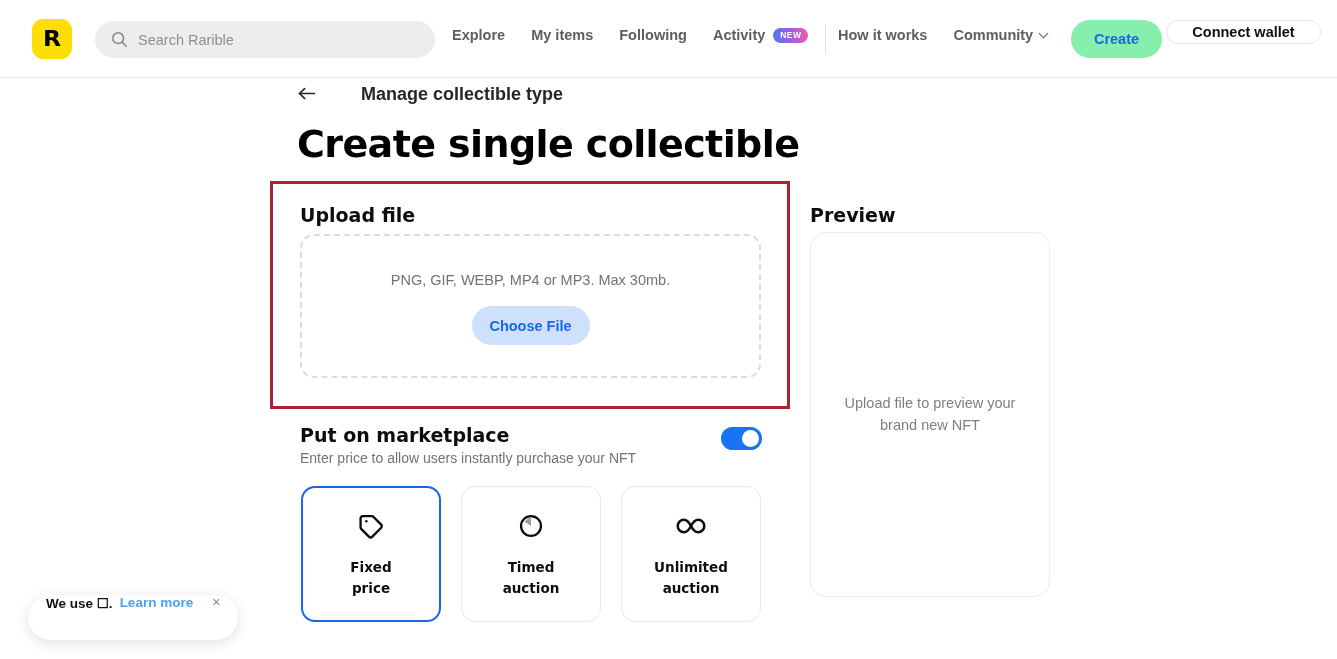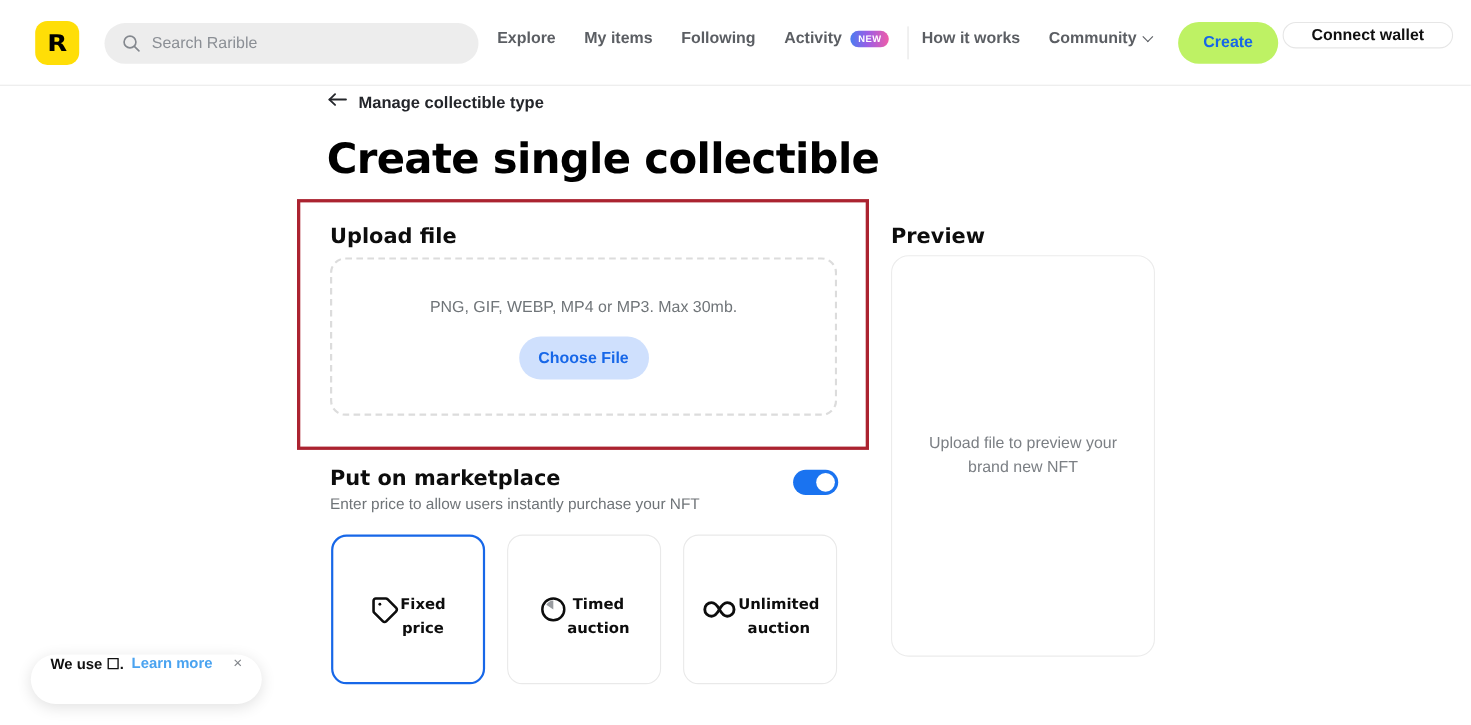--- a/index.html
+++ b/index.html
@@ -66,39 +66,39 @@
   }
   .nav-right { position: absolute; left: 838px; top: 27px; display: flex; align-items: center; }
   .chev {
     display: inline-block; width: 7px; height: 7px;
     border-right: 1.7px solid #5b5e63; border-bottom: 1.7px solid #5b5e63;
     transform: rotate(45deg); margin-left: 7px; margin-top: -4px;
   }
   .btn-create {
     position: absolute; left: 1071px; top: 20px;
     width: 91px; height: 38px; border-radius: 19px;
-    background: #bef264; border: none;
+    background: #86efac; border: none;
     color: #1767e8; font-size: 14.5px; font-weight: 700;
     cursor: pointer; font-family: "Liberation Sans", sans-serif;
   }
   .btn-wallet {
     position: absolute; left: 1166px; top: 20px;
     width: 155px; height: 24px; border-radius: 19px;
     background: #ffffff; border: 1.5px solid #e6e6e6;
     color: #101010; font-size: 14.5px; font-weight: 700;
     cursor: pointer; font-family: "Liberation Sans", sans-serif;
   }
 
   
   .back-link {
     position: absolute; left: 298px; top: 84px;
     display: flex; align-items: center; gap: 10px;
     cursor: pointer;
   }
-  .back-label { font-size: 15px; font-weight: 700; color: #24262b; }
+  .back-label { font-size: 18px; font-weight: 700; color: #24262b; margin-left: 35px; }
   .page-title {
     position: absolute; left: 297px; top: 122px;
     font-size: 38px; font-weight: 800; color: #000000;
     letter-spacing: -0.6px;
     font-family: "DejaVu Sans", sans-serif;
   }
 
   
   .upload-highlight {
     position: absolute; left: 270px; top: 181px;
@@ -144,21 +144,21 @@
   .toggle-knob {
     position: absolute; right: 3px; top: 3px;
     width: 17px; height: 17px; border-radius: 50%;
     background: #ffffff;
   }
 
   .cards { position: absolute; left: 301px; top: 486px; display: flex; gap: 20px; }
   .card {
     width: 140px; height: 136px; border-radius: 14px;
     background: #ffffff; border: 1.5px solid #e9e9e9;
-    display: flex; flex-direction: row;
+    display: flex; flex-direction: column;
     align-items: center; justify-content: center;
     cursor: pointer;
   }
   .card.selected { border: 2px solid #1767e8; }
   .card-icon { height: 34px; display: flex; align-items: center; justify-content: center; }
   .card-label {
     margin-top: 14px; text-align: center;
     font-size: 13.5px; font-weight: 800; color: #0d0d0d;
     line-height: 1.55;
     font-family: "DejaVu Sans", sans-serif;

